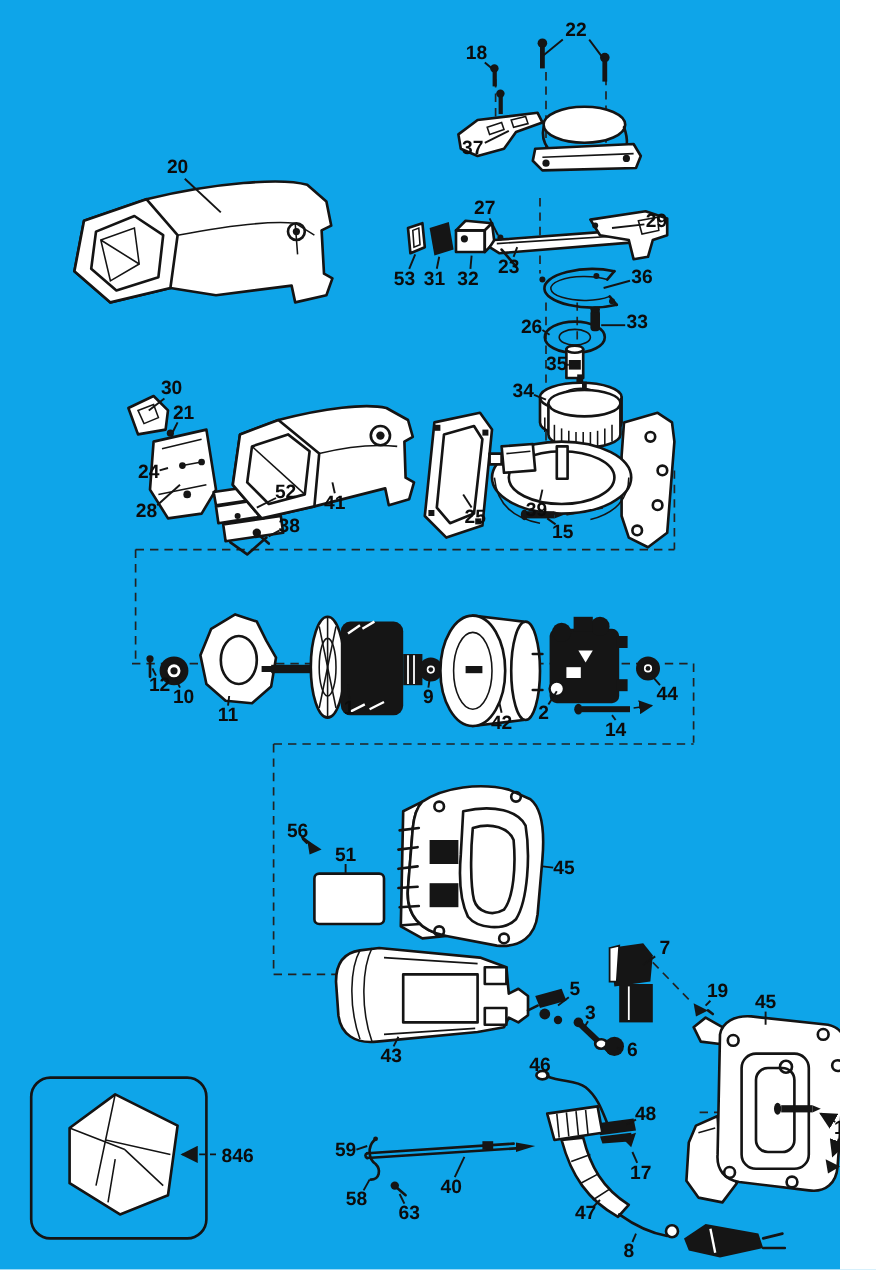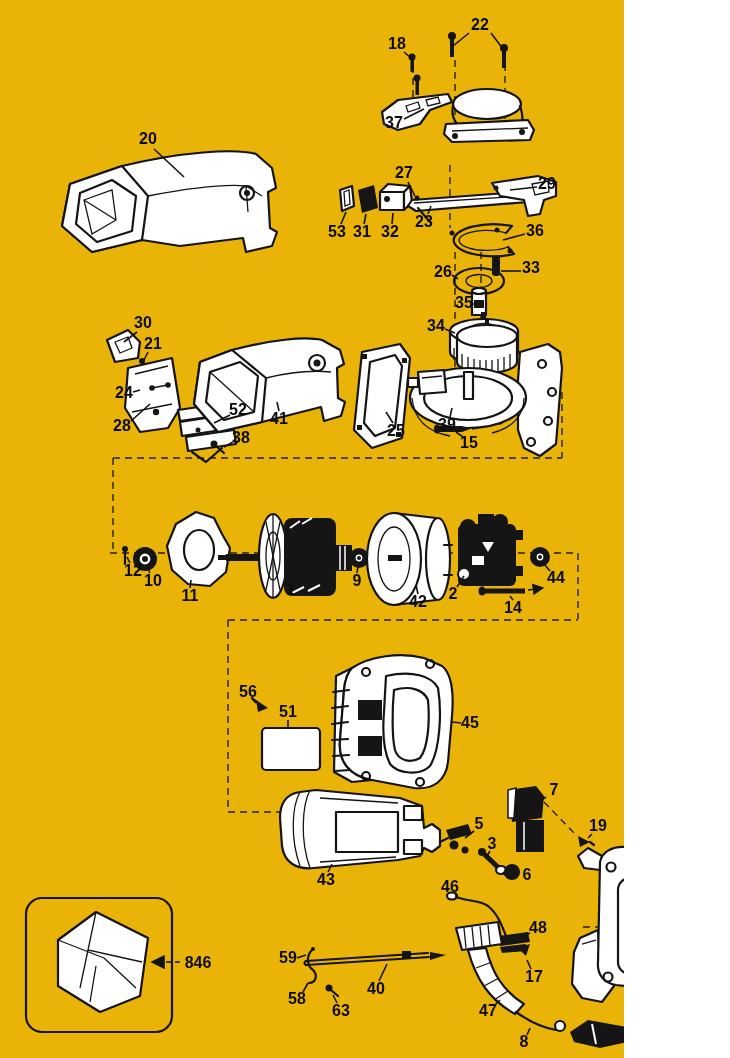--- a/index.html
+++ b/index.html
@@ -1,16 +1,16 @@
 <!DOCTYPE html>
 <html><head>
 <meta charset="utf-8">
 <style>
   html,body { margin:0; padding:0; background:#ffffff; }
-  .canvas { position:relative; width:624px; height:1058px; background:#eab308; overflow:hidden; }
+  .canvas { position:relative; width:700px; height:1058px; background:#0ea5e9; overflow:hidden; }
   svg { position:absolute; left:0; top:0; }
   .ln    { stroke:#141414; stroke-width:2.2; fill:none; stroke-linejoin:round; stroke-linecap:round; }
   .lnw   { stroke:#141414; stroke-width:2.2; fill:#ffffff; stroke-linejoin:round; stroke-linecap:round; }
   .thin  { stroke:#141414; stroke-width:1.3; fill:none; }
   .solid { fill:#151515; stroke:none; }
   .dash  { stroke:#222222; stroke-width:1.4; fill:none; stroke-dasharray:7 5; }
   .leader{ stroke:#141414; stroke-width:1.6; fill:none; }
   text.plabel { font-family:"Liberation Sans", sans-serif; font-weight:700; font-size:16px; fill:#0c0c0c; }
 </style>
 </head>

